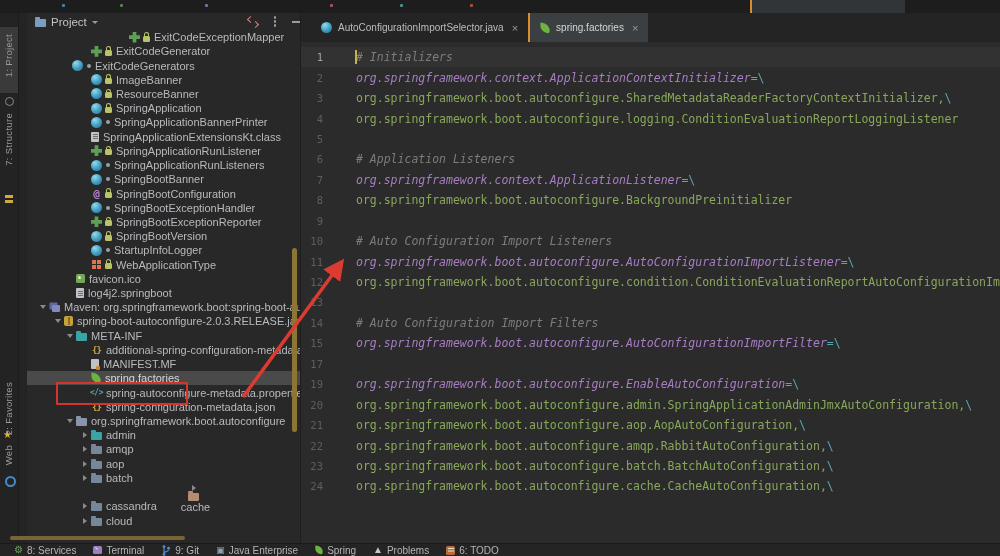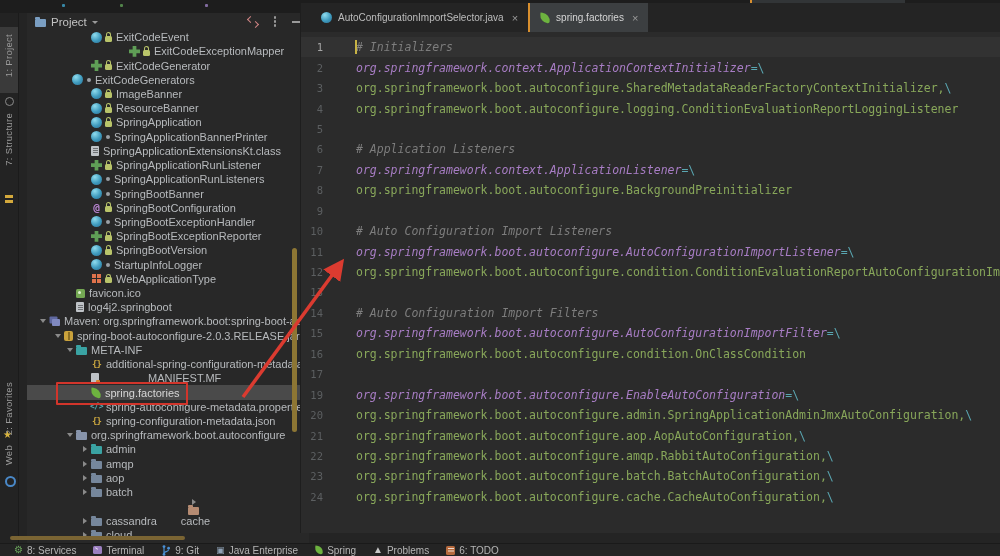--- a/index.html
+++ b/index.html
@@ -59,21 +59,21 @@
   .ic-leaf{width:10px;height:10px;background:#6db33f;border-radius:0 85% 2px 85%;transform:rotate(6deg);}
   .ic-json{color:#c9a53f;font:bold 9px "DejaVu Sans Mono",monospace;letter-spacing:-1px;}
   .ic-props{color:#58aab2;font:bold 8px "DejaVu Sans Mono",monospace;letter-spacing:-.5px;}
   .b-lock{width:7px;height:6px;background:#b9c46a;border-radius:1.5px;position:relative;margin-left:3px;margin-top:3px;flex:none;}
   .b-lock::before{content:"";position:absolute;width:3.5px;height:4px;border:1.2px solid #b9c46a;border-bottom:none;border-radius:3px 3px 0 0;left:.8px;top:-3.8px;}
   .b-dot{width:4px;height:4px;border-radius:50%;background:#9aa0a6;margin-left:4px;flex:none;}
   
   .vscroll{position:absolute;left:292px;top:248px;width:5px;height:184px;background:#8d7634;border-radius:3px;z-index:20;}
   .hscroll{position:absolute;left:10px;top:536px;width:175px;height:4px;background:#7a6433;border-radius:2px;z-index:20;}
   
-  .editor{position:absolute;left:300px;top:3px;width:700px;height:530px;background:#2b2b2b;border-left:1px solid #1e1e1e;}
+  .editor{position:absolute;left:300px;top:13px;width:700px;height:530px;background:#2b2b2b;border-left:1px solid #1e1e1e;}
   .tab-bar{height:29px;background:#242424;display:flex;align-items:stretch;padding-left:10px;}
   .tab{display:flex;align-items:center;gap:6px;padding:0 10px;font-size:10px;color:#bdbdbd;}
   .tab.active{background:#3c3f41;color:#d5d5d5;}
   .tab .close{color:#9a9a9a;font-size:11px;margin-left:2px;}
   .tab-orange{width:2px;background:#d98f2e;flex:none;}
   .code{position:relative;padding-top:5px;font-family:"DejaVu Sans Mono",monospace;font-size:11.5px;}
   .cline{height:20.45px;display:flex;align-items:center;white-space:pre;position:relative;}
   .cline.cur{background:#323232;}
   .gutter{width:47px;flex:none;text-align:right;padding-right:25px;box-sizing:border-box;color:#5c5f61;font-size:10.5px;}
   .cline.cur .gutter{color:#a5a5a5;}
@@ -137,25 +137,20 @@
     <span class="ic ic-folder" style="--fc:#7a9ec2"></span>
     <span>Project</span>
     <span class="dd-caret"></span>
     <span class="hdr-right">
       <span class="collapse-ic"></span>
       <span class="kebab"></span>
       <span class="minim"></span>
     </span>
   </div>
   <div class="tree" id="tree">
-      <div class="trow" style="padding-left: 64px;">
-        <span class="ic ic-class"></span>
-        <span class="b-lock"></span>
-        <span class="tlabel">ExitCodeEvent</span>
-      </div>
       <div class="trow" style="padding-left: 102px;">
         <span class="ic ic-interface"></span>
         <span class="b-lock"></span>
         <span class="tlabel">ExitCodeExceptionMapper</span>
       </div>
       <div class="trow" style="padding-left: 64px;">
         <span class="ic ic-interface"></span>
         <span class="b-lock"></span>
         <span class="tlabel">ExitCodeGenerator</span>
       </div>
@@ -260,21 +255,21 @@
         <span class="chev">
           <span class="chev-o"></span>
         </span>
         <span class="ic ic-folder" style="--fc: #3aa3a3;"></span>
         <span class="tlabel">META-INF</span>
       </div>
       <div class="trow" style="padding-left: 64px;">
         <span class="ic ic-json">{}</span>
         <span class="tlabel">additional-spring-configuration-metadata.json</span>
       </div>
-      <div class="trow" style="padding-left: 64px; gap: 45px;">
+      <div class="trow" style="padding-left: 64px;">
         <span class="ic ic-manifest"></span>
         <span class="tlabel">MANIFEST.MF</span>
       </div>
       <div class="trow sel" style="padding-left: 64px;">
         <span class="ic ic-leaf"></span>
         <span class="tlabel">spring.factories</span>
       </div>
       <div class="trow" style="padding-left: 64px;">
         <span class="ic ic-props">&lt;/&gt;</span>
         <span class="tlabel">spring-autoconfigure-metadata.properties</span>
@@ -367,21 +362,20 @@
       <div class="cline"><span class="gutter">6</span><span class="ctext"><span class="tok-c"># Application Listeners</span></span></div>
       <div class="cline"><span class="gutter">7</span><span class="ctext"><span class="tok-k">org.springframework.context.ApplicationListener</span><span class="tok-o">=\</span></span></div>
       <div class="cline"><span class="gutter">8</span><span class="ctext"><span class="tok-v">org.springframework.boot.autoconfigure.BackgroundPreinitializer</span></span></div>
       <div class="cline"><span class="gutter">9</span><span class="ctext"></span></div>
       <div class="cline"><span class="gutter">10</span><span class="ctext"><span class="tok-c"># Auto Configuration Import Listeners</span></span></div>
       <div class="cline"><span class="gutter">11</span><span class="ctext"><span class="tok-k">org.springframework.boot.autoconfigure.AutoConfigurationImportListener</span><span class="tok-o">=\</span></span></div>
       <div class="cline"><span class="gutter">12</span><span class="ctext"><span class="tok-v">org.springframework.boot.autoconfigure.condition.ConditionEvaluationReportAutoConfigurationIm</span></span></div>
       <div class="cline"><span class="gutter">13</span><span class="ctext"></span></div>
       <div class="cline"><span class="gutter">14</span><span class="ctext"><span class="tok-c"># Auto Configuration Import Filters</span></span></div>
       <div class="cline"><span class="gutter">15</span><span class="ctext"><span class="tok-k">org.springframework.boot.autoconfigure.AutoConfigurationImportFilter</span><span class="tok-o">=\</span></span></div>
-      <div class="cline"><span class="gutter">16</span><span class="ctext"><span class="tok-v">org.springframework.boot.autoconfigure.condition.OnClassCondition</span></span></div>
       <div class="cline"><span class="gutter">17</span><span class="ctext"></span></div>
       <div class="cline"><span class="gutter">19</span><span class="ctext"><span class="tok-k">org.springframework.boot.autoconfigure.EnableAutoConfiguration</span><span class="tok-o">=\</span></span></div>
       <div class="cline"><span class="gutter">20</span><span class="ctext"><span class="tok-v">org.springframework.boot.autoconfigure.admin.SpringApplicationAdminJmxAutoConfiguration,</span><span class="tok-o">\</span></span></div>
       <div class="cline"><span class="gutter">21</span><span class="ctext"><span class="tok-v">org.springframework.boot.autoconfigure.aop.AopAutoConfiguration,</span><span class="tok-o">\</span></span></div>
       <div class="cline"><span class="gutter">22</span><span class="ctext"><span class="tok-v">org.springframework.boot.autoconfigure.amqp.RabbitAutoConfiguration,</span><span class="tok-o">\</span></span></div>
       <div class="cline"><span class="gutter">23</span><span class="ctext"><span class="tok-v">org.springframework.boot.autoconfigure.batch.BatchAutoConfiguration,</span><span class="tok-o">\</span></span></div>
       <div class="cline"><span class="gutter">24</span><span class="ctext"><span class="tok-v">org.springframework.boot.autoconfigure.cache.CacheAutoConfiguration,</span><span class="tok-o">\</span></span></div>
     </div>
 </div>
 

